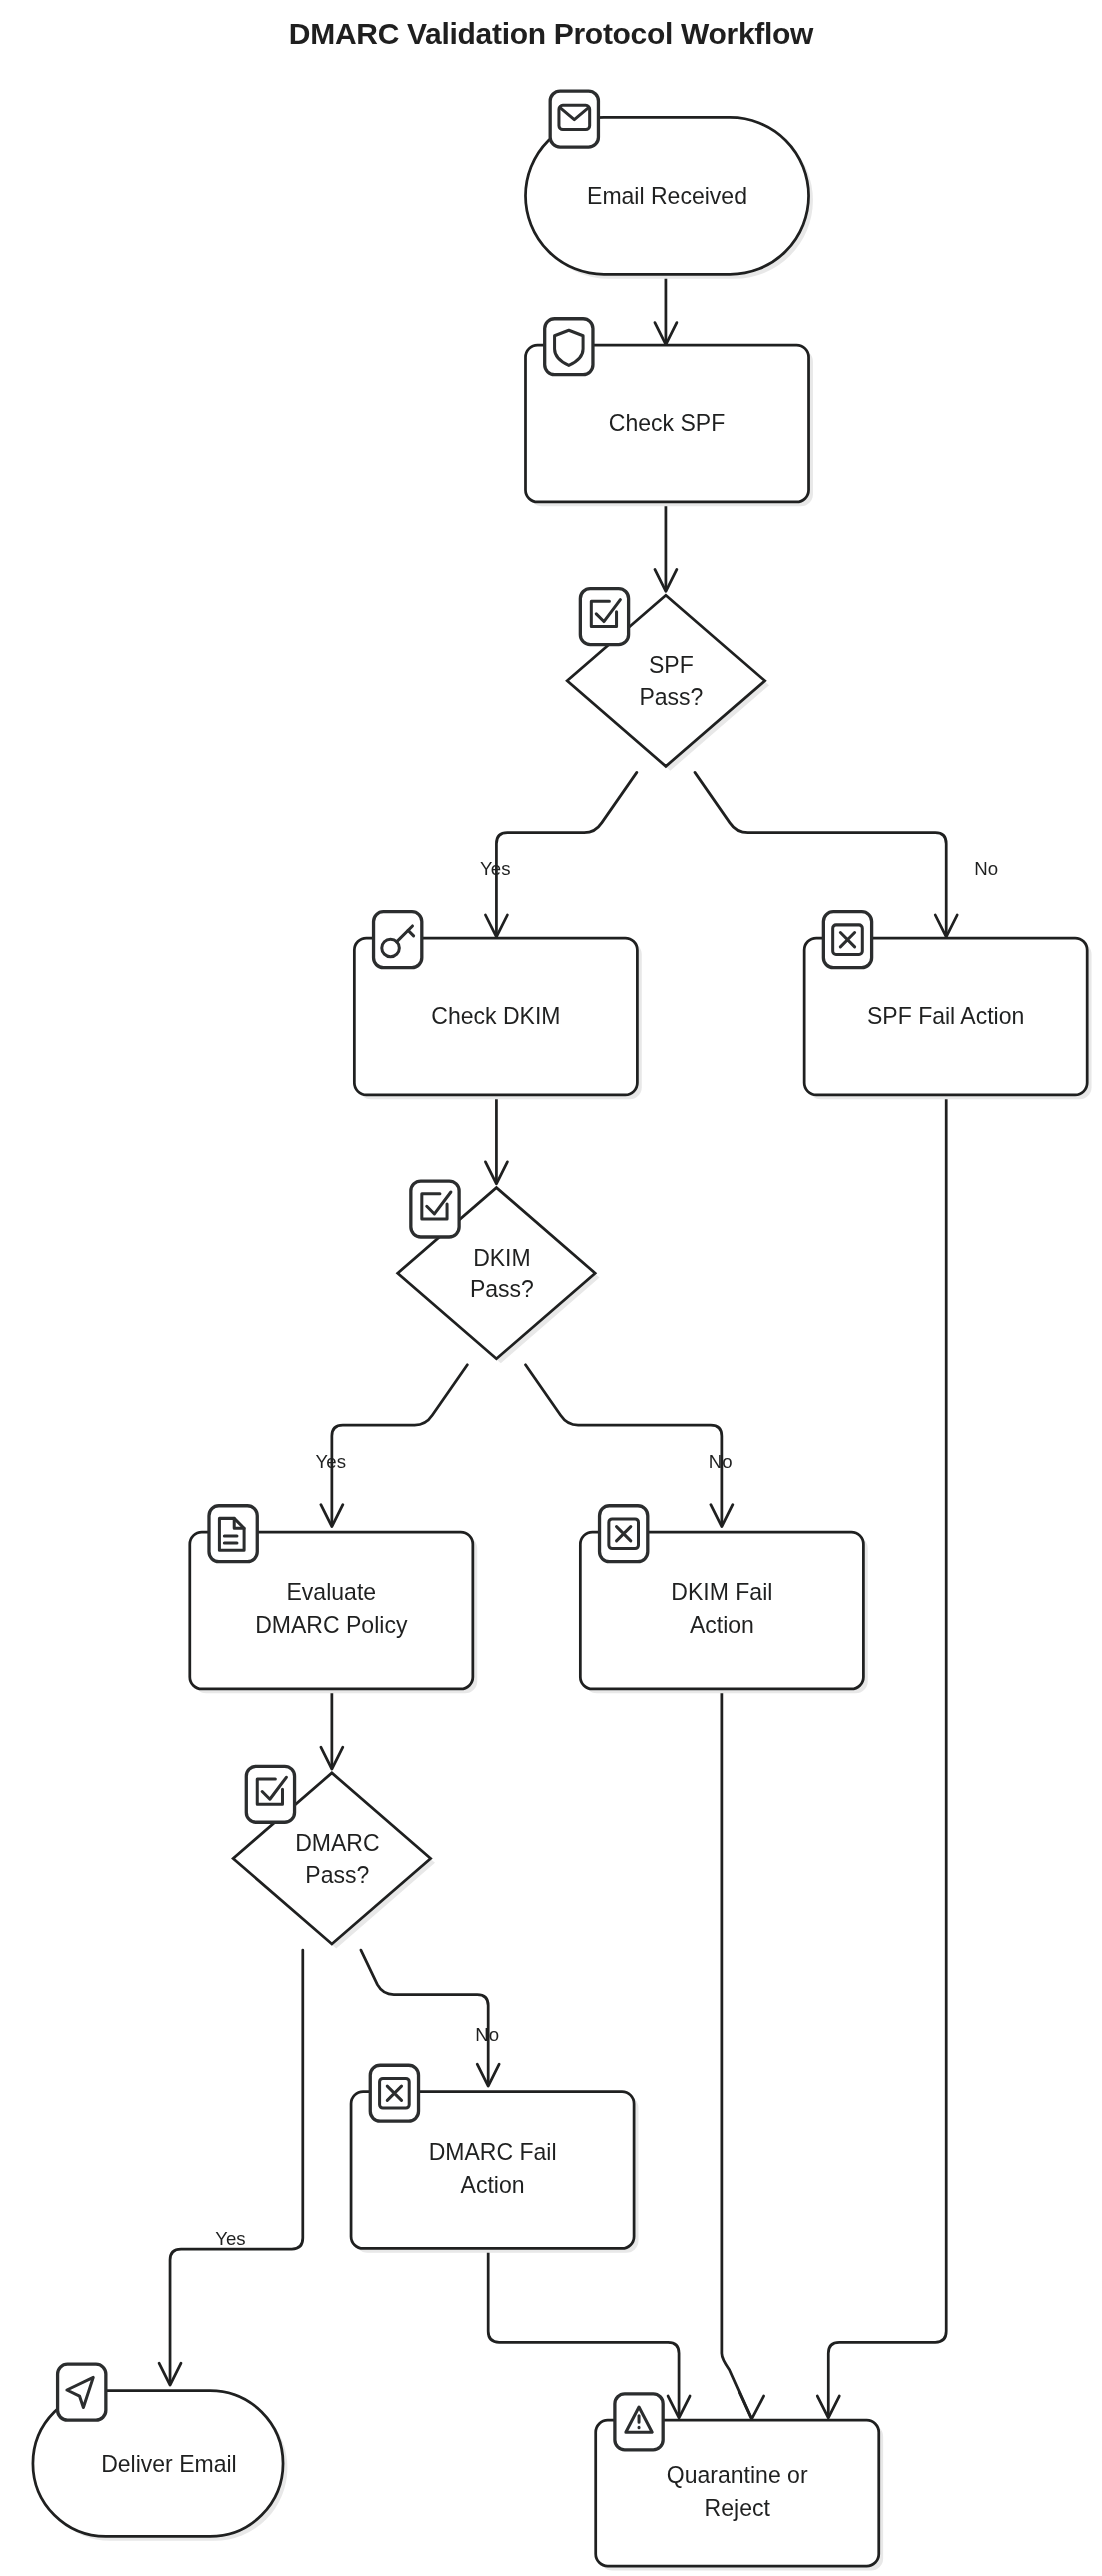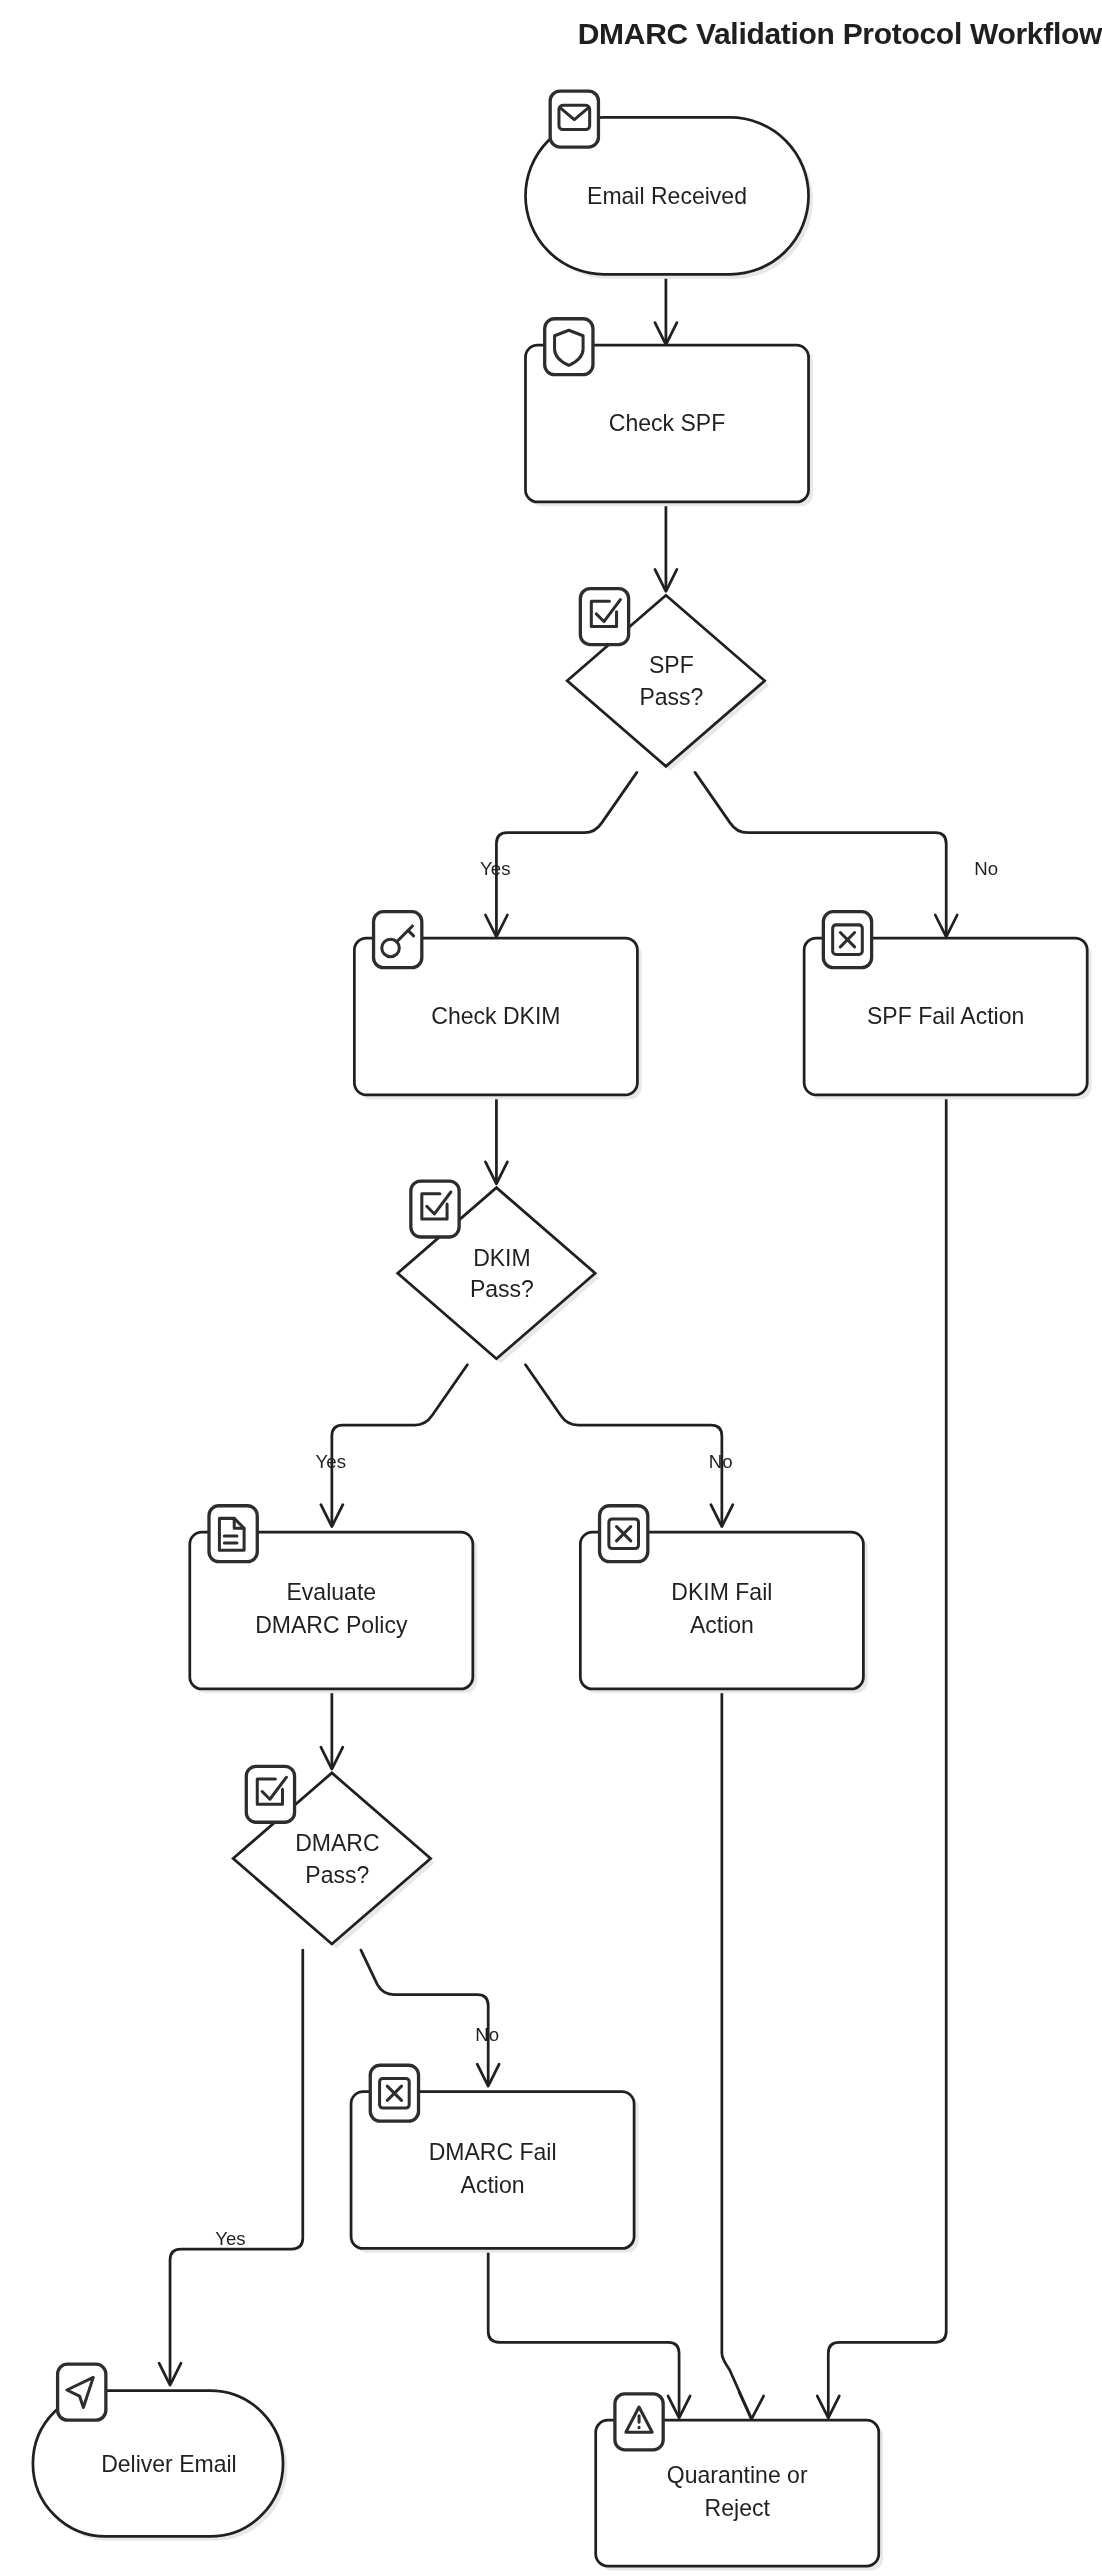--- a/index.html
+++ b/index.html
@@ -18,21 +18,21 @@
     position: absolute;
     left: 0; top: 0;
     width: 1102px;
     height: 2576px;
   }
   .chart-title {
     position: absolute;
     left: 0;
     top: 16.5px;
     width: 1102px;
-    text-align: right;
+    text-align: center;
     font-family: "Liberation Sans", sans-serif;
     font-weight: bold;
     font-size: 30px;
     color: #1f1f1f;
     letter-spacing: -0.3px;
   }
   svg { display: block; }
   .node-shape {
     fill: #ffffff;
     stroke: #1f2020;

